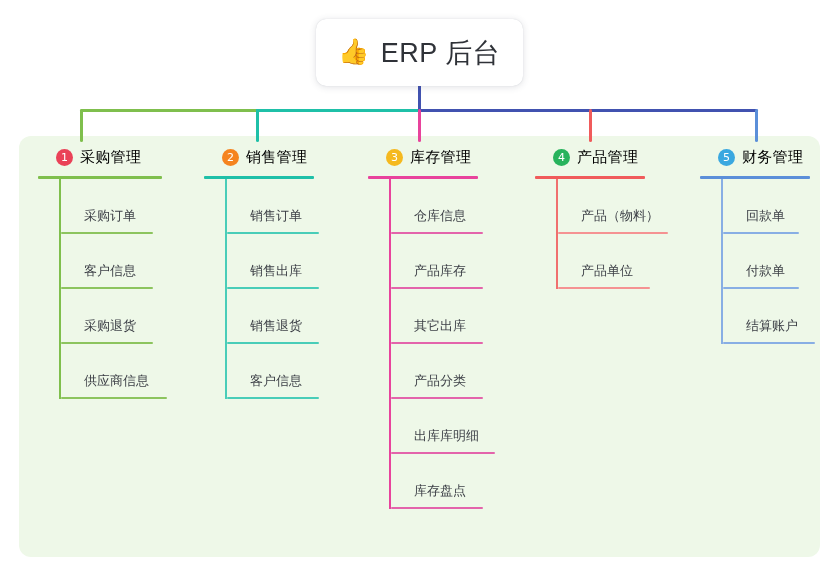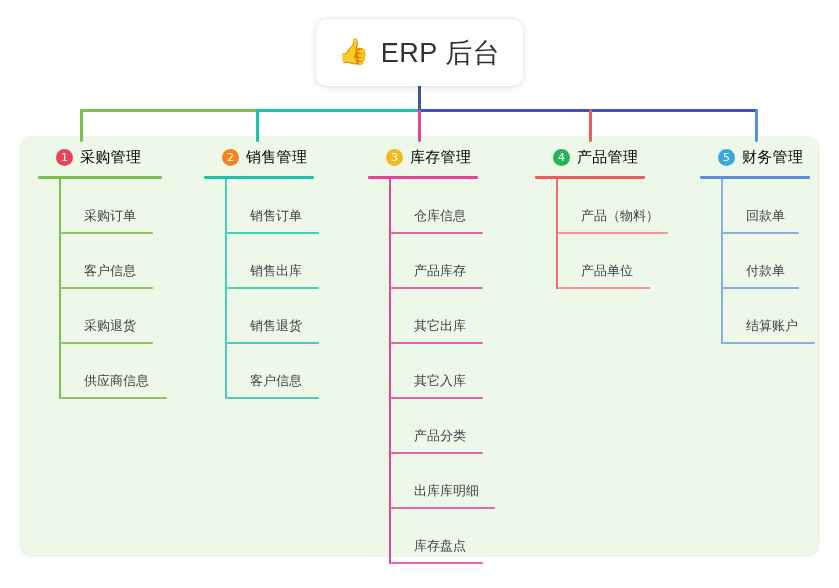--- a/index.html
+++ b/index.html
@@ -216,24 +216,20 @@
     </div>
     <div class="sub-item">
       <span class="sub-label">产品库存</span>
       <span class="sub-rule" style="background:#e364ab; width:92px;"></span>
     </div>
     <div class="sub-item">
       <span class="sub-label">其它出库</span>
       <span class="sub-rule" style="background:#e364ab; width:92px;"></span>
     </div>
     <div class="sub-item">
-      <span class="sub-label">其它入库</span>
-      <span class="sub-rule" style="background:#e364ab; width:92px;"></span>
-    </div>
-    <div class="sub-item">
       <span class="sub-label">产品分类</span>
       <span class="sub-rule" style="background:#e364ab; width:92px;"></span>
     </div>
     <div class="sub-item">
       <span class="sub-label">出库库明细</span>
       <span class="sub-rule" style="background:#e364ab; width:104px;"></span>
     </div>
     <div class="sub-item">
       <span class="sub-label">库存盘点</span>
       <span class="sub-rule" style="background:#e364ab; width:92px;"></span>

